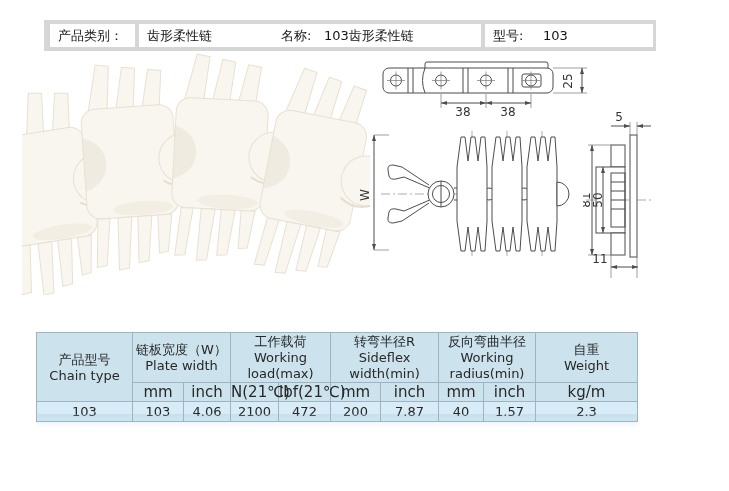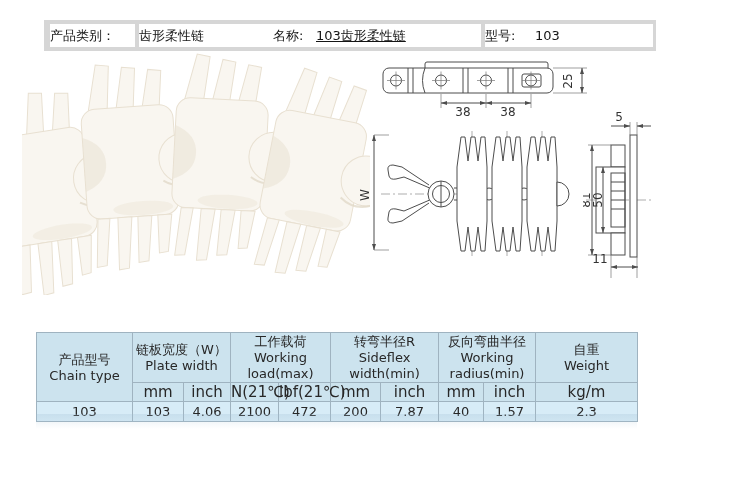--- a/index.html
+++ b/index.html
@@ -8,21 +8,21 @@
     --table-border:#9fb3c0;
     --header-bar-bg:#d6d6d6;
     --accent-line:#4d4d4d;
   }
   html,body{margin:0;padding:0;background:#fff;}
   #canvas{position:relative;width:729px;height:491px;background:#fff;overflow:hidden;
           font-family:"DejaVu Sans","Liberation Sans",sans-serif;}
   
   .hbar{position:absolute;left:44px;top:20px;width:612px;height:31px;background:var(--header-bar-bg);}
   .hcell{position:absolute;top:4px;height:23px;background:#fff;font-size:13px;color:#151515;
-         line-height:23px;box-sizing:border-box;white-space:nowrap;overflow:hidden;}
+         line-height:23px;padding-left:8px;box-sizing:border-box;white-space:nowrap;overflow:hidden;}
   
   table.spec{position:absolute;left:36px;top:332px;width:601px;border-collapse:collapse;table-layout:fixed;}
   .spec th,.spec td{border:1px solid var(--table-border);text-align:center;vertical-align:middle;
                     padding:0;font-weight:normal;color:#272727;}
   .spec .hd{background:var(--table-header-bg);}
   .spec .cn{font-size:13px;line-height:17px;}
   .spec .en{font-size:13px;line-height:16px;}
   .spec tr.top th{height:44px;}
   .spec tr.units td{background:var(--table-header-bg);font-size:15px;height:17px;}
   .spec tr.data td{background:var(--table-row-bg);font-size:13px;height:19px;}
@@ -42,21 +42,21 @@
 </style>
 </head>
 <body>
 
 <div id="canvas">
 
   <div class="hbar">
     <div class="hcell" style="left:6px;width:85px;">产品类别：</div>
     <div class="hcell" style="left:95px;width:144px;">齿形柔性链</div>
     <div class="hcell" style="left:229px;width:49px;">名称:</div>
-    <div class="hcell" style="left:272px;width:165px;text-decoration:underline;">103齿形柔性链</div>
+    <div class="hcell" style="left:272px;width:165px;">103齿形柔性链</div>
     <div class="hcell" style="left:441px;width:58px;">型号:</div>
     <div class="hcell" style="left:491px;width:118px;">103</div>
   </div>
 
   <svg style="position:absolute;left:22px;top:50px;" width="348" height="245" viewBox="0 0 348 245">
     <defs>
       <g id="chain-link">
         <path class="pl" d="M8,60 L20,6 L33,8 L28,60 Z M36,60 L46,10 L59,12 L54,60 Z M62,60 L72,14 L85,16 L80,60 Z"></path>
         <rect class="pl" x="2" y="50" width="92" height="110" rx="14"></rect>
         <circle class="pl" cx="102" cy="105" r="25"></circle>

